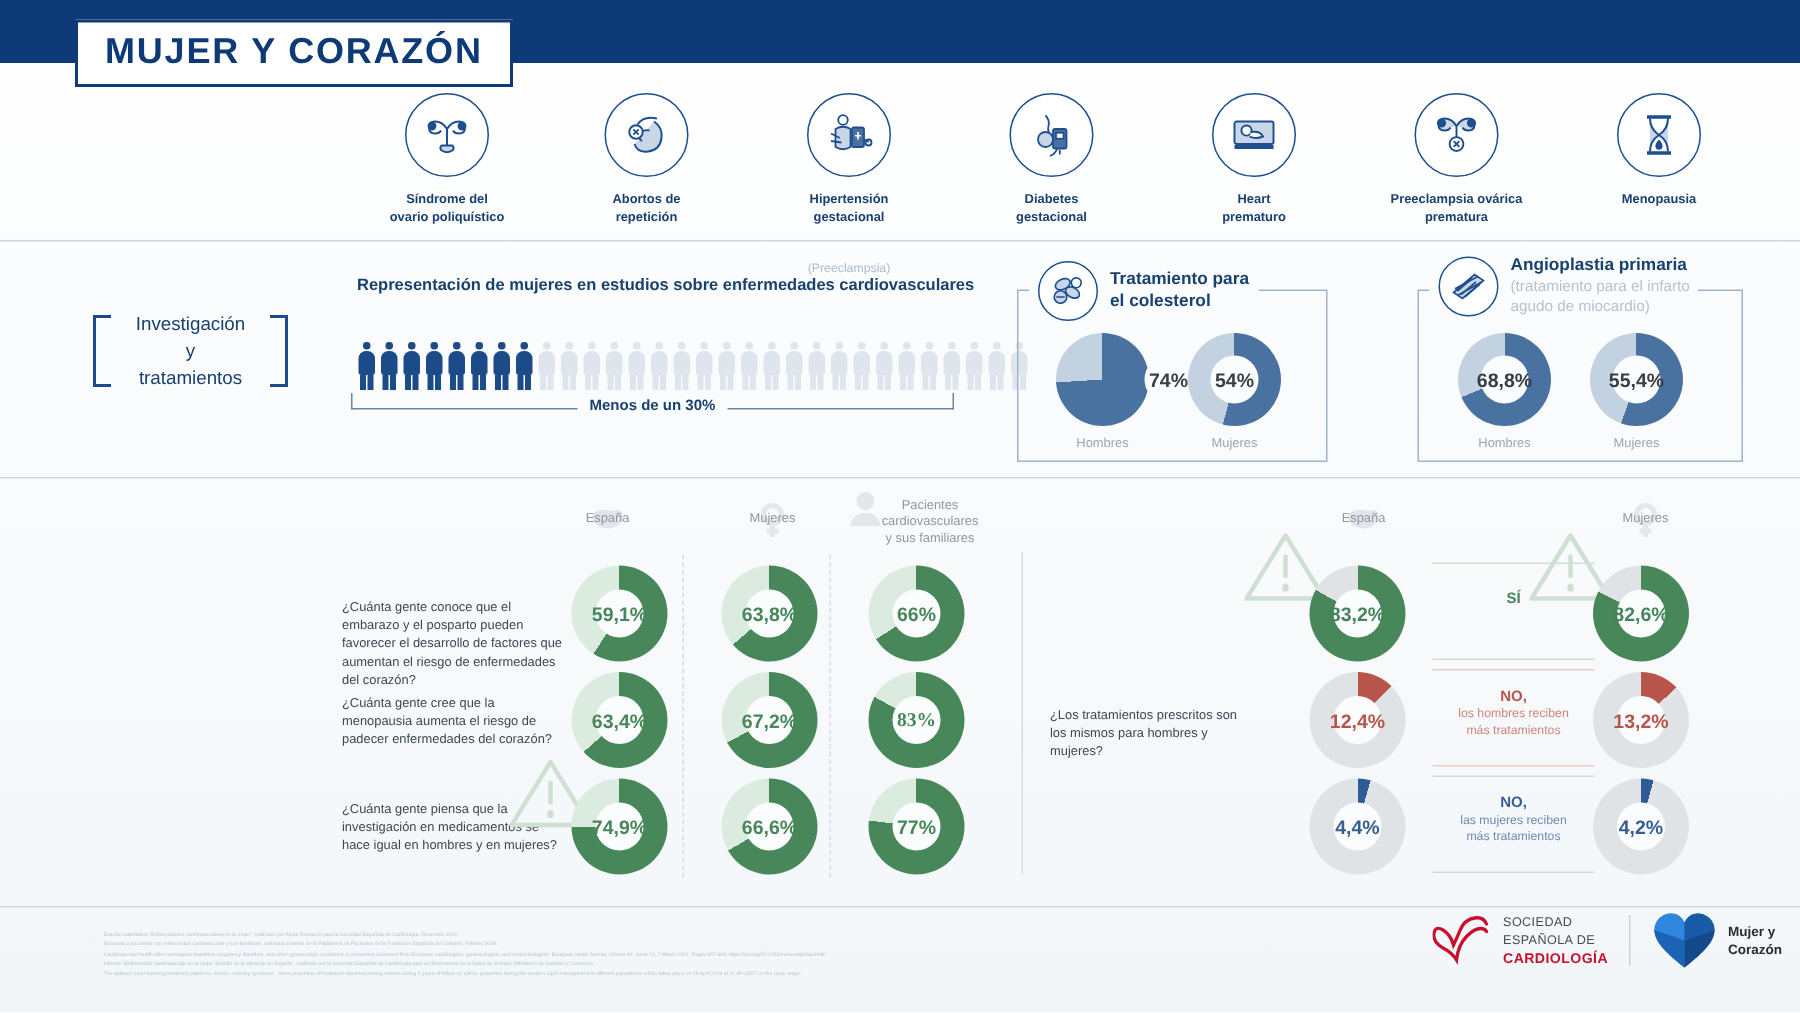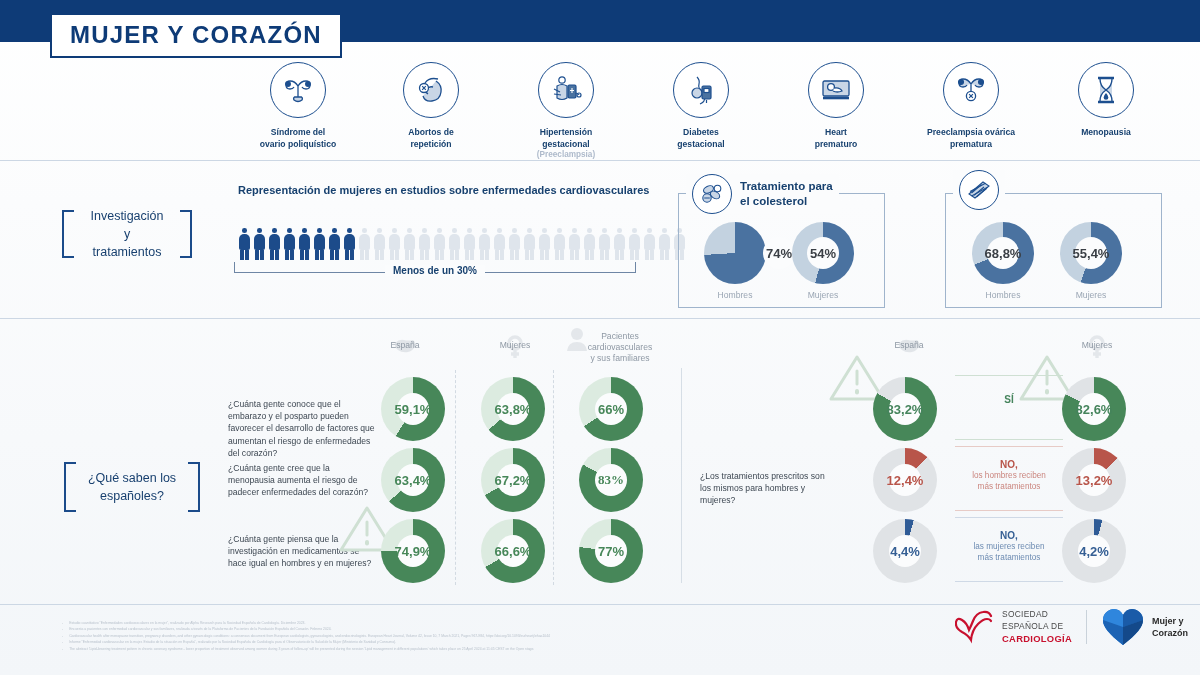--- a/index.html
+++ b/index.html
@@ -26,21 +26,21 @@
   .bracket .bk.r{border-left:none;}
   .bracket .txt{padding:0 12px;text-align:center;font-size:12.5px;line-height:1.45;
      color:#18406f;}
 
   
   .iconcol{position:absolute;width:120px;text-align:center;}
   .iconcircle{width:54px;height:54px;border-radius:50%;border:1.4px solid #1d4f8f;
      margin:0 auto 9px auto;display:flex;align-items:center;justify-content:center;
      background:#ffffff;}
   .iconlabel{font-size:8.6px;font-weight:bold;line-height:1.35;color:#17416f;}
-  .iconsub{font-size:8.2px;font-weight:bold;color:#aebacb;line-height:1.3;}
+  .iconsub{font-size:8.2px;font-weight:normal;color:#aebacb;line-height:1.3;margin-top:24px;}
 
   .divider{position:absolute;left:0;width:1200px;height:1px;background:#ccd7e4;}
 
   
   .s2title{position:absolute;font-size:11px;font-weight:bold;color:#17416f;}
   .people{position:absolute;display:flex;gap:2px;align-items:flex-end;}
   .pfig{width:13px;height:32px;position:relative;}
   .pfig .head{position:absolute;left:4.2px;top:0;width:4.6px;height:4.6px;border-radius:50%;}
   .pfig .body{position:absolute;left:1.2px;top:6px;width:10.6px;height:16px;
      border-radius:5px 5px 2px 2px;}
@@ -471,20 +471,25 @@
   <div class="panelhead" style="left:953px;top:170px;">
     <div class="panelicon">
       <svg width="26" height="22" viewBox="0 0 26 22">
         <g fill="none" stroke="#1d4f8f" stroke-width="1.1">
           <path d="M3 15 L17 3 L23 7 L9 19 z" fill="#c9d6e6"></path>
           <path d="M5.5 14 L15.5 5.6 M8 16.4 L18 8 M10.5 18 L20.5 9.6"></path>
           <path d="M4 12.5 L19.5 4.2 M5.6 17 L21.5 8.2"></path>
         </g>
       </svg>
     </div>
+    <div>
+      <div class="paneltitle">Angioplastia primaria</div>
+      <div class="panelsub">(tratamiento para el infarto</div>
+      <div class="panelsub">agudo de miocardio)</div>
+    </div>
   </div>
 
   <div id="donut-col-b">
       <div style="position: absolute; left: 968px; top: 222px; width: 70px;">
         <div class="donut" style="width: 62px; height: 62px; background: conic-gradient(rgb(74, 114, 160) 0%, rgb(74, 114, 160) 68.8%, rgb(195, 210, 224) 68.8%, rgb(195, 210, 224) 100%); margin: 0px auto;">
           <div class="hole" style="width: 32px; height: 32px; left: 15px; top: 15px;">
             <div class="val" style="color: rgb(58, 63, 69);">68,8%</div>
           </div>
         </div>
         <div class="dlabel" style="position: static; margin-top: 6px;">Hombres</div>
@@ -494,28 +499,20 @@
           <div class="hole" style="width: 32px; height: 32px; left: 15px; top: 15px;">
             <div class="val" style="color: rgb(58, 63, 69);">55,4%</div>
           </div>
         </div>
         <div class="dlabel" style="position: static; margin-top: 6px;">Mujeres</div>
       </div>
     </div>
 
   <div class="divider" style="top:318px;"></div>
 
-  <div class="bracket" style="left:62px;top:462px;width:140px;height:50px;">
-    <div class="bk l"></div>
-    <div class="txt">
-      <div>¿Qué saben los</div>
-      <div>españoles?</div>
-    </div>
-    <div class="bk r"></div>
-  </div>
 
   <div class="colhead" style="left:368px;top:340px;width:74px;">
     <svg width="26" height="20" viewBox="0 0 26 20" style="position:absolute;left:24px;top:-4px;opacity:.35">
       <path d="M3 7 q4-4 9-3 q5 1 9 0 q3 2 2 6 q-2 5 -7 6 q-6 1 -10-2 q-4-3 -3-7z" fill="#b9c0c8"></path>
     </svg>
     <div style="position:relative">España</div>
   </div>
 
   <div class="colhead" style="left:478px;top:340px;width:74px;">
     <svg width="22" height="26" viewBox="0 0 22 26" style="position:absolute;left:26px;top:-5px;opacity:.32">

